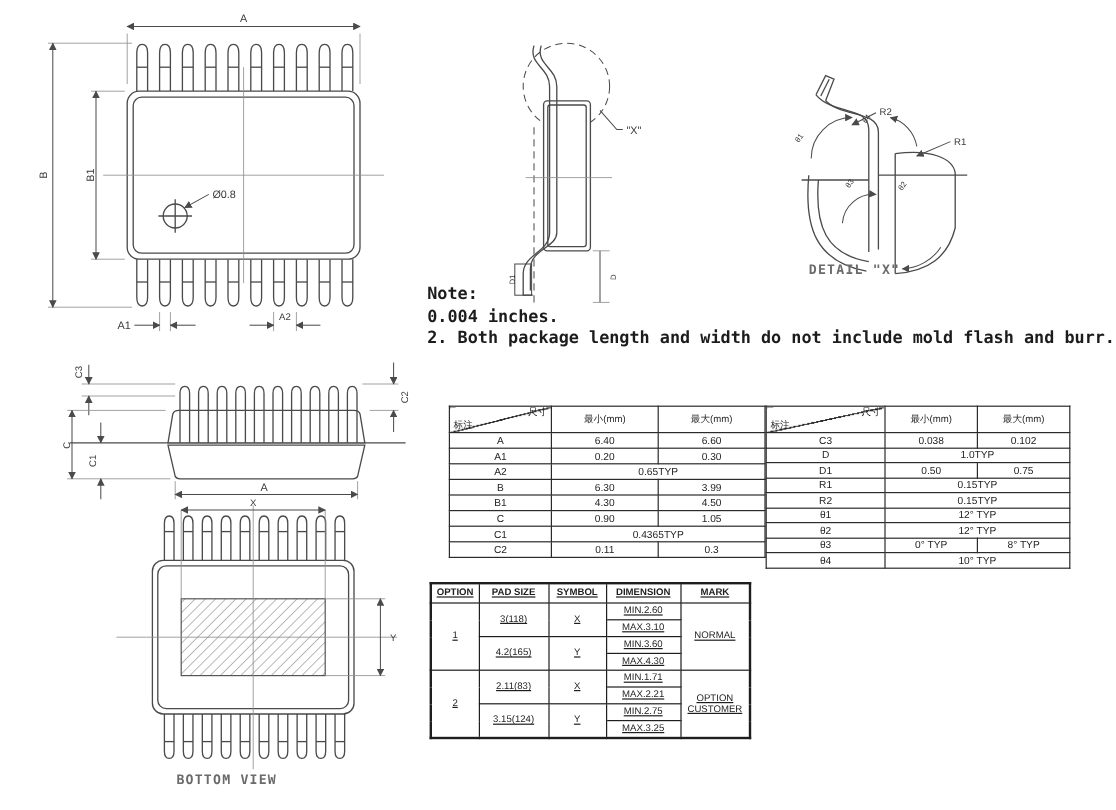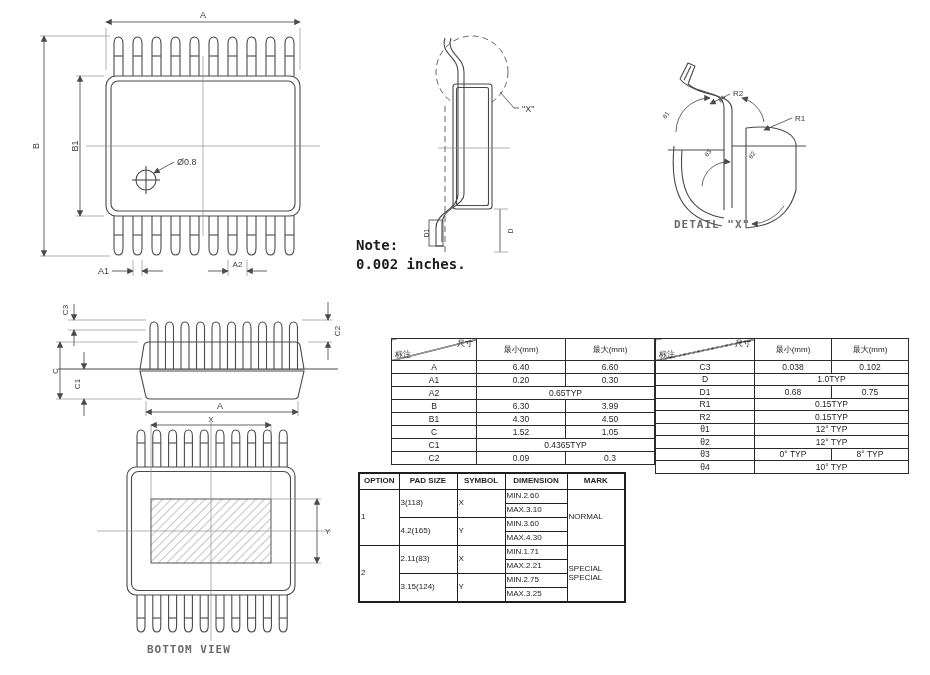--- a/index.html
+++ b/index.html
@@ -11,34 +11,34 @@
   .thin{stroke:#8f8f8f;stroke-width:0.7;fill:none;}
   .dim{stroke:#4a4a4a;stroke-width:0.85;fill:none;}
   .dash{stroke-dasharray:6 4;}
   .lbl{font:9px "Liberation Sans",sans-serif;fill:#3a3a3a;}
   .lbl8{font:8px "Liberation Sans",sans-serif;fill:#3a3a3a;}
   .lbl6{font:6.5px "Liberation Sans",sans-serif;fill:#3a3a3a;}
   .cap{font:bold 11px "DejaVu Sans Mono",monospace;fill:#6b6b6b;letter-spacing:1px;}
   .note{position:absolute;left:356px;top:236px;width:572px;}
   .note div{font:bold 14px "DejaVu Sans Mono",monospace;color:#1c1c1c;line-height:18.5px;white-space:nowrap;}
   
-  .tabwrap{position:absolute;left:391px;top:338px;display:flex;align-items:flex-start;}
+  .tabwrap{position:absolute;left:374px;top:338px;display:flex;align-items:flex-start;}
   table{border-collapse:collapse;}
   .dimtab{font:8.5px "Liberation Sans",sans-serif;color:#1e1e1e;text-align:center;}
   .dimtab td{border:1px solid #2b2b2b;padding:0 2px;height:12px;line-height:1;}
   .dimtab tr:first-child td{height:21px;font-size:8px;}
   .dimtab.rt td{height:11.5px;}
   .diag{position:relative;padding:0;background-image:linear-gradient(to bottom right,
         transparent calc(50% - 0.6px),#2b2b2b calc(50% - 0.6px),
         #2b2b2b calc(50% + 0.6px),transparent calc(50% + 0.6px));}
   .diag .dtop{position:absolute;top:1px;right:3px;}
   .diag .dbot{position:absolute;bottom:1px;left:3px;}
   
-  .opttab{position:absolute;left:358px;top:472px;font:8px "Liberation Sans",sans-serif;
-          color:#1e1e1e;border:2px solid #1e1e1e;}
+  .opttab{position:absolute;left:358px;top:485px;font:8px "Liberation Sans",sans-serif;
+          color:#1e1e1e;text-align:center;border:2px solid #1e1e1e;text-decoration:underline;}
   .opttab th,.opttab td{border:1px solid #1e1e1e;padding:0 1px;line-height:1.05;}
   .opttab th{height:15px;font-weight:bold;font-size:8px;}
   .opttab td{height:13px;margin-left:36px;}
 </style>
 </head>
 <body>
 
 <div id="screen">
 
   <svg style="left:28px;top:8px" width="322" height="282" viewBox="0 0 322 282">
@@ -291,21 +291,22 @@
       <text class="lbl6" x="18" y="62" transform="rotate(-55 18 60)">θ1</text>
       <text class="lbl6" x="74" y="46" transform="rotate(-55 74 44)">θ4</text>
       <text class="lbl6" x="60" y="100" transform="rotate(-55 60 98)">θ3</text>
       <text class="lbl6" x="104" y="102" transform="rotate(-55 104 100)">θ2</text>
     </g>
     <text class="cap" x="28" y="170">DETAIL "X"</text>
   </svg>
 
   <div class="note">
     <div>Note:</div>
-    <div>0.002 inches.</div>
+    <div>0.004 inches.</div>
+    <div>2. Both package length and width do not include mold flash and burr.</div>
   </div>
 
   <div class="tabwrap">
     <table class="dimtab">
       <tbody>
           <tr>
         <td class="diag" style="width:80px">
           <span class="dtop">尺寸</span>
           <span class="dbot">标注</span>
         </td>
@@ -331,30 +332,30 @@
             <td>6.30</td>
             <td>3.99</td>
           </tr>
       <tr>
             <td>B1</td>
             <td>4.30</td>
             <td>4.50</td>
           </tr>
       <tr>
             <td>C</td>
-            <td>1.52</td>
+            <td>0.90</td>
             <td>1.05</td>
           </tr>
       <tr>
             <td>C1</td>
             <td colspan="2">0.4365TYP</td>
           </tr>
       <tr>
             <td>C2</td>
-            <td>0.09</td>
+            <td>0.11</td>
             <td>0.3</td>
           </tr>
     </tbody>
       </table>
 
     <table class="dimtab rt">
       <tbody>
           <tr>
         <td class="diag" style="width:94px">
           <span class="dtop">尺寸</span>
@@ -367,21 +368,21 @@
             <td>C3</td>
             <td>0.038</td>
             <td>0.102</td>
           </tr>
       <tr>
             <td>D</td>
             <td colspan="2">1.0TYP</td>
           </tr>
       <tr>
             <td>D1</td>
-            <td>0.68</td>
+            <td>0.50</td>
             <td>0.75</td>
           </tr>
       <tr>
             <td>R1</td>
             <td colspan="2">0.15TYP</td>
           </tr>
       <tr>
             <td>R2</td>
             <td colspan="2">0.15TYP</td>
           </tr>
@@ -438,21 +439,21 @@
       <td>MIN.3.60</td>
     </tr>
     <tr>
           <td>MAX.4.30</td>
         </tr>
     <tr>
       <td rowspan="4">2</td>
       <td rowspan="2">2.11(83)</td>
       <td rowspan="2">X</td>
       <td>MIN.1.71</td>
-      <td rowspan="4">SPECIAL SPECIAL</td>
+      <td rowspan="4">OPTION CUSTOMER</td>
     </tr>
     <tr>
           <td>MAX.2.21</td>
         </tr>
     <tr>
       <td rowspan="2">3.15(124)</td>
       <td rowspan="2">Y</td>
       <td>MIN.2.75</td>
     </tr>
     <tr>

